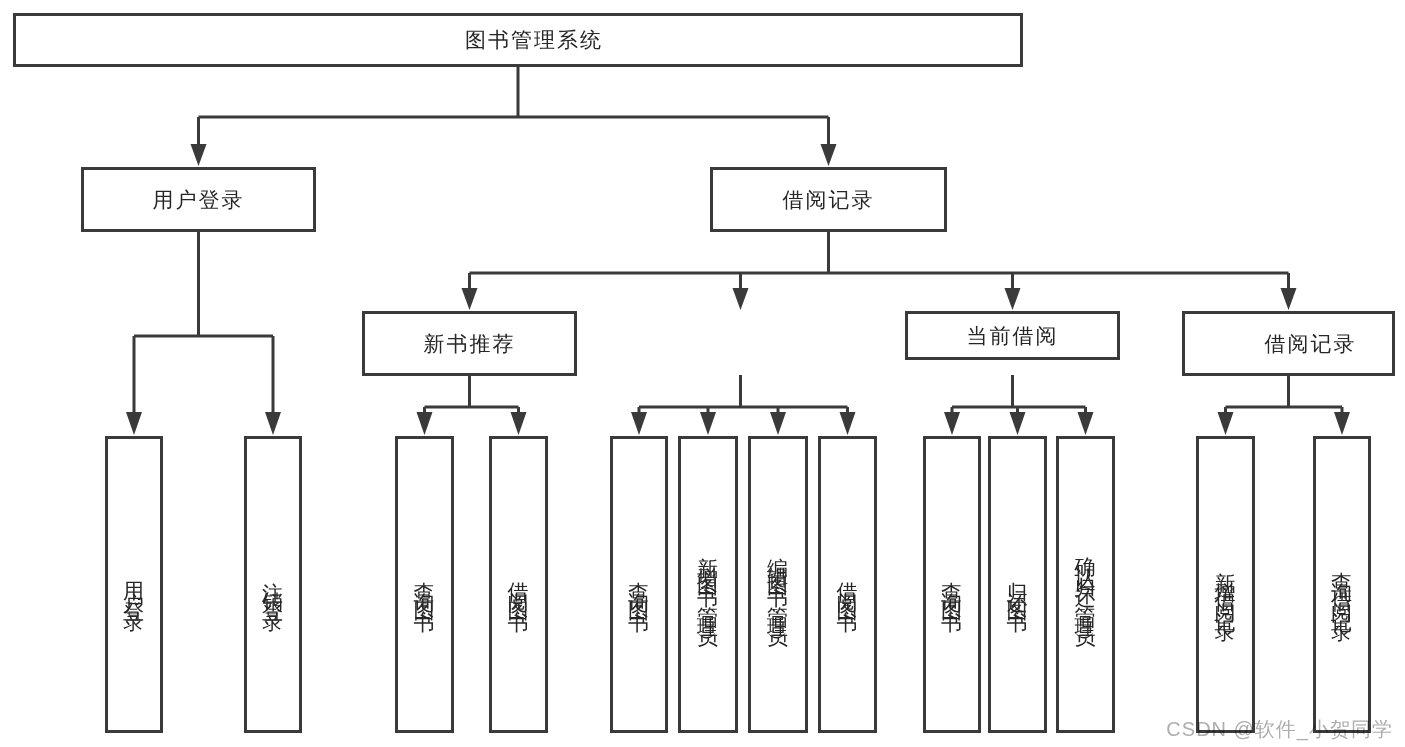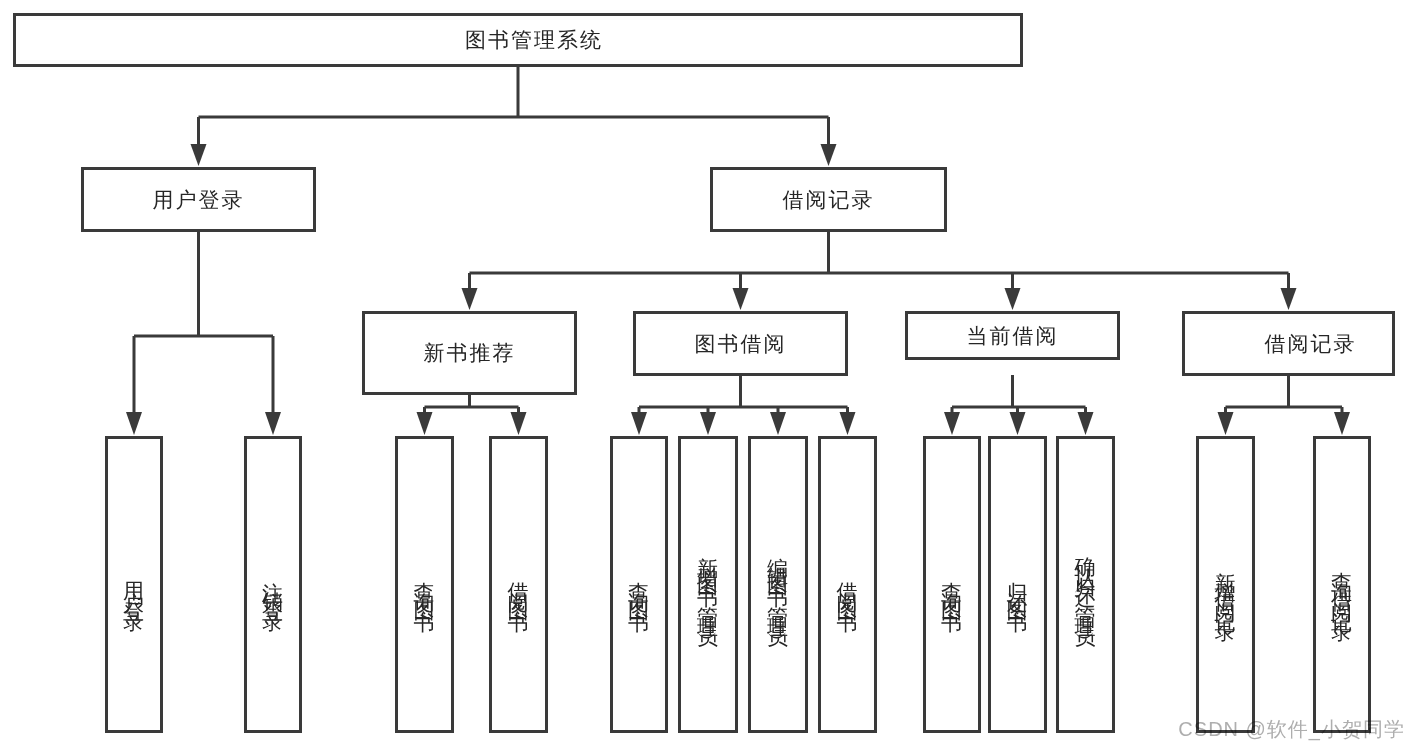--- a/index.html
+++ b/index.html
@@ -33,21 +33,21 @@
   }
   .leaf {
     writing-mode: vertical-rl;
     text-orientation: mixed;
     letter-spacing: 10px;
     white-space: normal;
     line-height: 1;
   }
   .watermark {
     position: absolute;
-    right: 0;
+    right: 12px;
     bottom: 4px;
     font-size: 20px;
     letter-spacing: 1px;
     color: #aeaeae;
     mix-blend-mode: multiply;
     z-index: 10;
   }
 </style>
 </head>
 <body>
@@ -105,22 +105,21 @@
       <polygon fill="#3a3a3a" stroke="none" points="1217.5,412 1233.5,412 1225.5,435"></polygon>
       <polygon fill="#3a3a3a" stroke="none" points="1334,412 1350,412 1342,435"></polygon>
     </g>
   </svg>
 
   <div class="node" style="left:13px; top:13px; width:1010px; height:54px;padding-left:32px;">图书管理系统</div>
 
   <div class="node" style="left:81px; top:167px; width:235px; height:65px;">用户登录</div>
   <div class="node" style="left:710px; top:167px; width:237px; height:65px;">借阅记录</div>
 
-  <div class="node" style="left:362px; top:311px; width:215px; height:84px;">新书推荐</div>
-  <div class="node" style="left:633px; top:311px; width:215px; height:65px;">图书借阅</div>
+  <div class="node" style="left:362px; top:311px; width:215px; height:65px;">新书推荐</div>
   <div class="node" style="left:905px; top:311px; width:215px; height:49px;">当前借阅</div>
   <div class="node" style="left:1182px; top:311px; width:213px; height:65px;padding-left:44px;">借阅记录</div>
 
   <div class="node leaf" style="left:105px; top:436px; width:58px; height:297px;">用户登录</div>
   <div class="node leaf" style="left:244px; top:436px; width:58px; height:297px;">注销登录</div>
 
   <div class="node leaf" style="left:395px; top:436px; width:59px; height:297px;">查询图书</div>
   <div class="node leaf" style="left:489px; top:436px; width:59px; height:297px;">借阅图书</div>
 
   <div class="node leaf" style="left:610px; top:436px; width:58px; height:297px;">查询图书</div>

